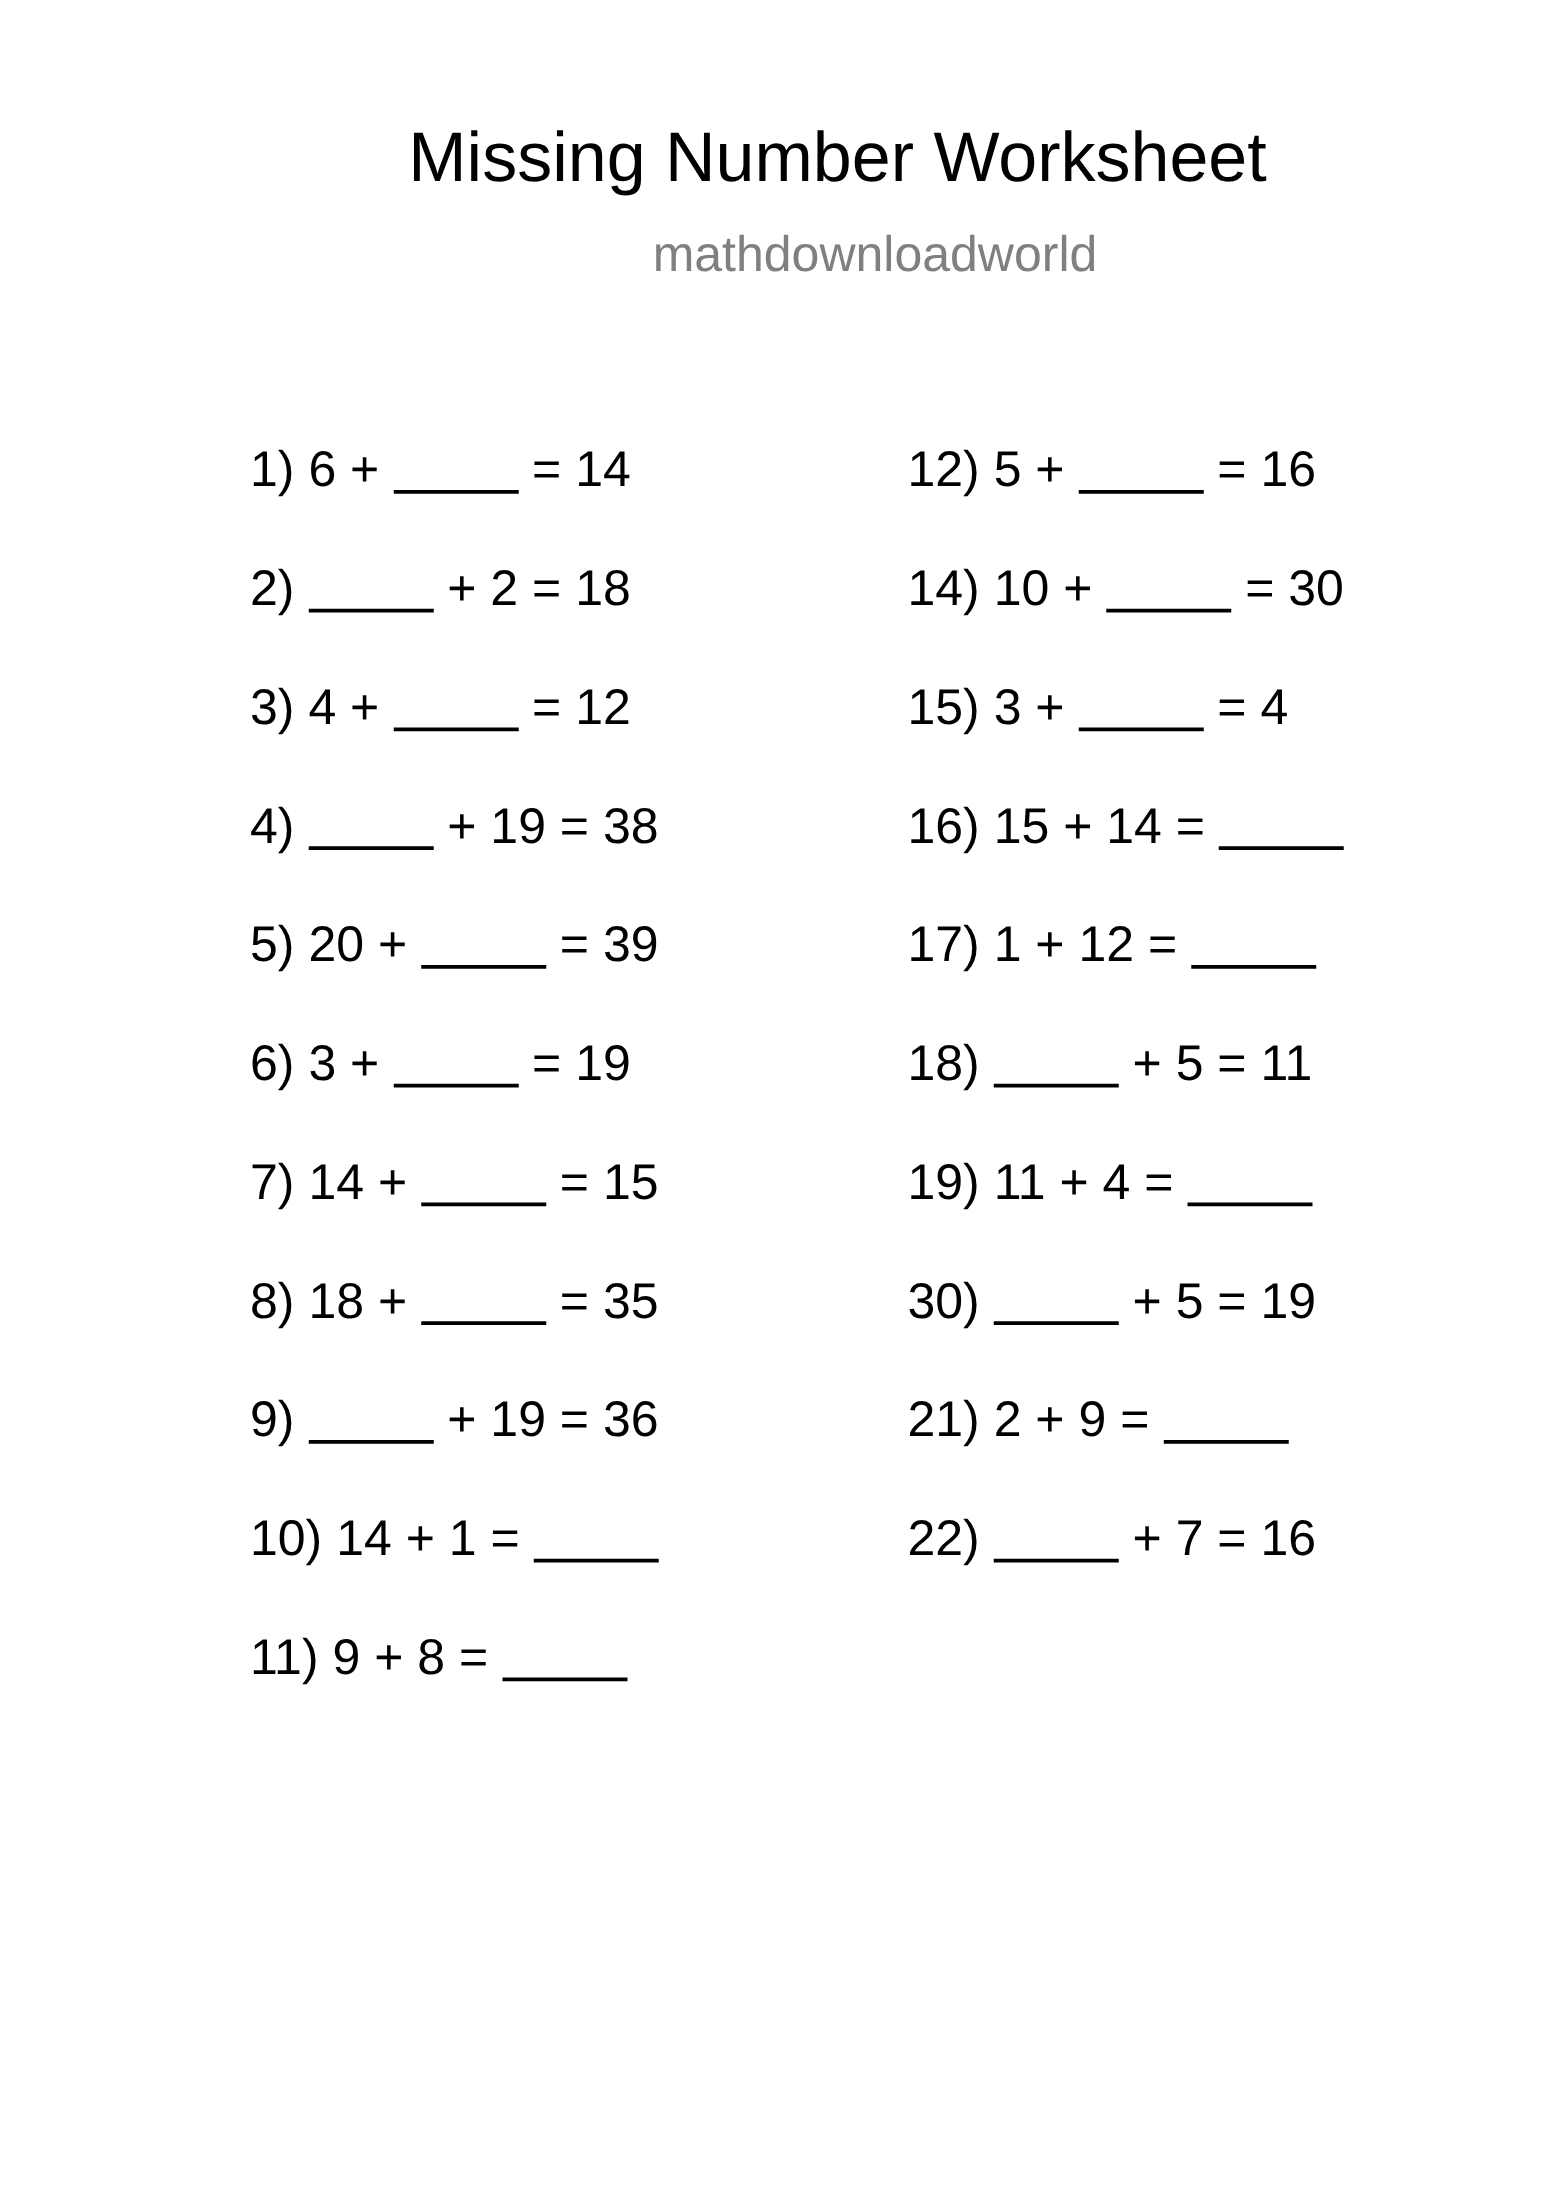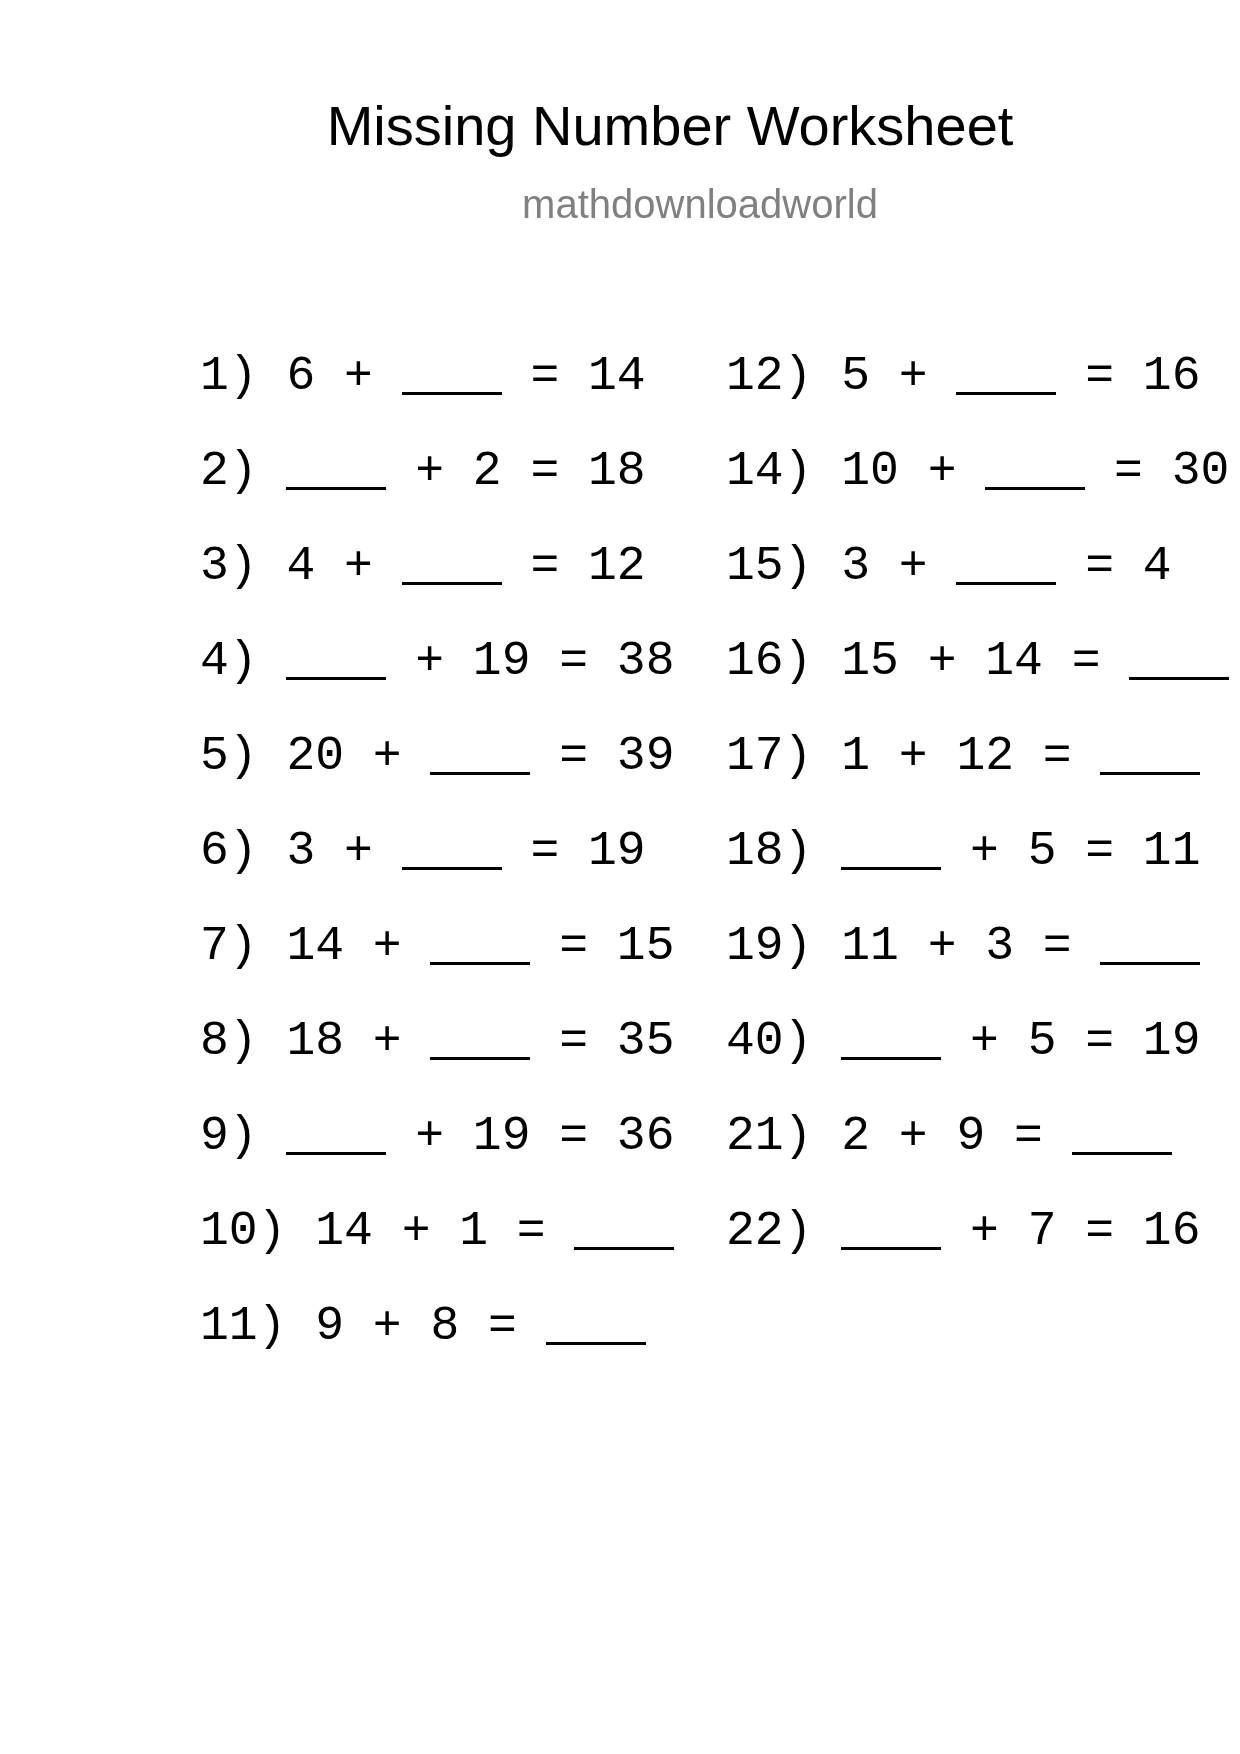--- a/index.html
+++ b/index.html
@@ -38,24 +38,23 @@
       white-space: nowrap;
     }
     .column {
       position: absolute;
       top: 348px;
     }
     .column.left { left: 200px; }
     .column.right { left: 726px; }
     .problem {
       height: 95px;
-      font-size: 48px;
+      font-size: 40px;
       line-height: 56px;
       white-space: pre;
-      font-family: Liberation Mono, monospace;
     }
     .blank {
       display: inline-block;
       width: 100px;
       height: 4px;
       background: transparent;
       border-bottom: 3px solid #000000;
       vertical-align: baseline;
       margin-bottom: -6px;
     }
@@ -80,17 +79,17 @@
   <div class="problem"><span>11)</span> <span>9 + 8 = </span><span class="blank"></span><span></span></div>
 </div>
 
 <div class="column right">
   <div class="problem"><span>12)</span> <span>5 + </span><span class="blank"></span><span> = 16</span></div>
   <div class="problem"><span>14)</span> <span>10 + </span><span class="blank"></span><span> = 30</span></div>
   <div class="problem"><span>15)</span> <span>3 + </span><span class="blank"></span><span> = 4</span></div>
   <div class="problem"><span>16)</span> <span>15 + 14 = </span><span class="blank"></span><span></span></div>
   <div class="problem"><span>17)</span> <span>1 + 12 = </span><span class="blank"></span><span></span></div>
   <div class="problem"><span>18)</span> <span></span><span class="blank"></span><span> + 5 = 11</span></div>
-  <div class="problem"><span>19)</span> <span>11 + 3 = </span><span class="blank"></span><span></span></div>
-  <div class="problem"><span>40)</span> <span></span><span class="blank"></span><span> + 5 = 19</span></div>
+  <div class="problem"><span>19)</span> <span>11 + 4 = </span><span class="blank"></span><span></span></div>
+  <div class="problem"><span>30)</span> <span></span><span class="blank"></span><span> + 5 = 19</span></div>
   <div class="problem"><span>21)</span> <span>2 + 9 = </span><span class="blank"></span><span></span></div>
   <div class="problem"><span>22)</span> <span></span><span class="blank"></span><span> + 7 = 16</span></div>
 </div>
 
 </body></html>

